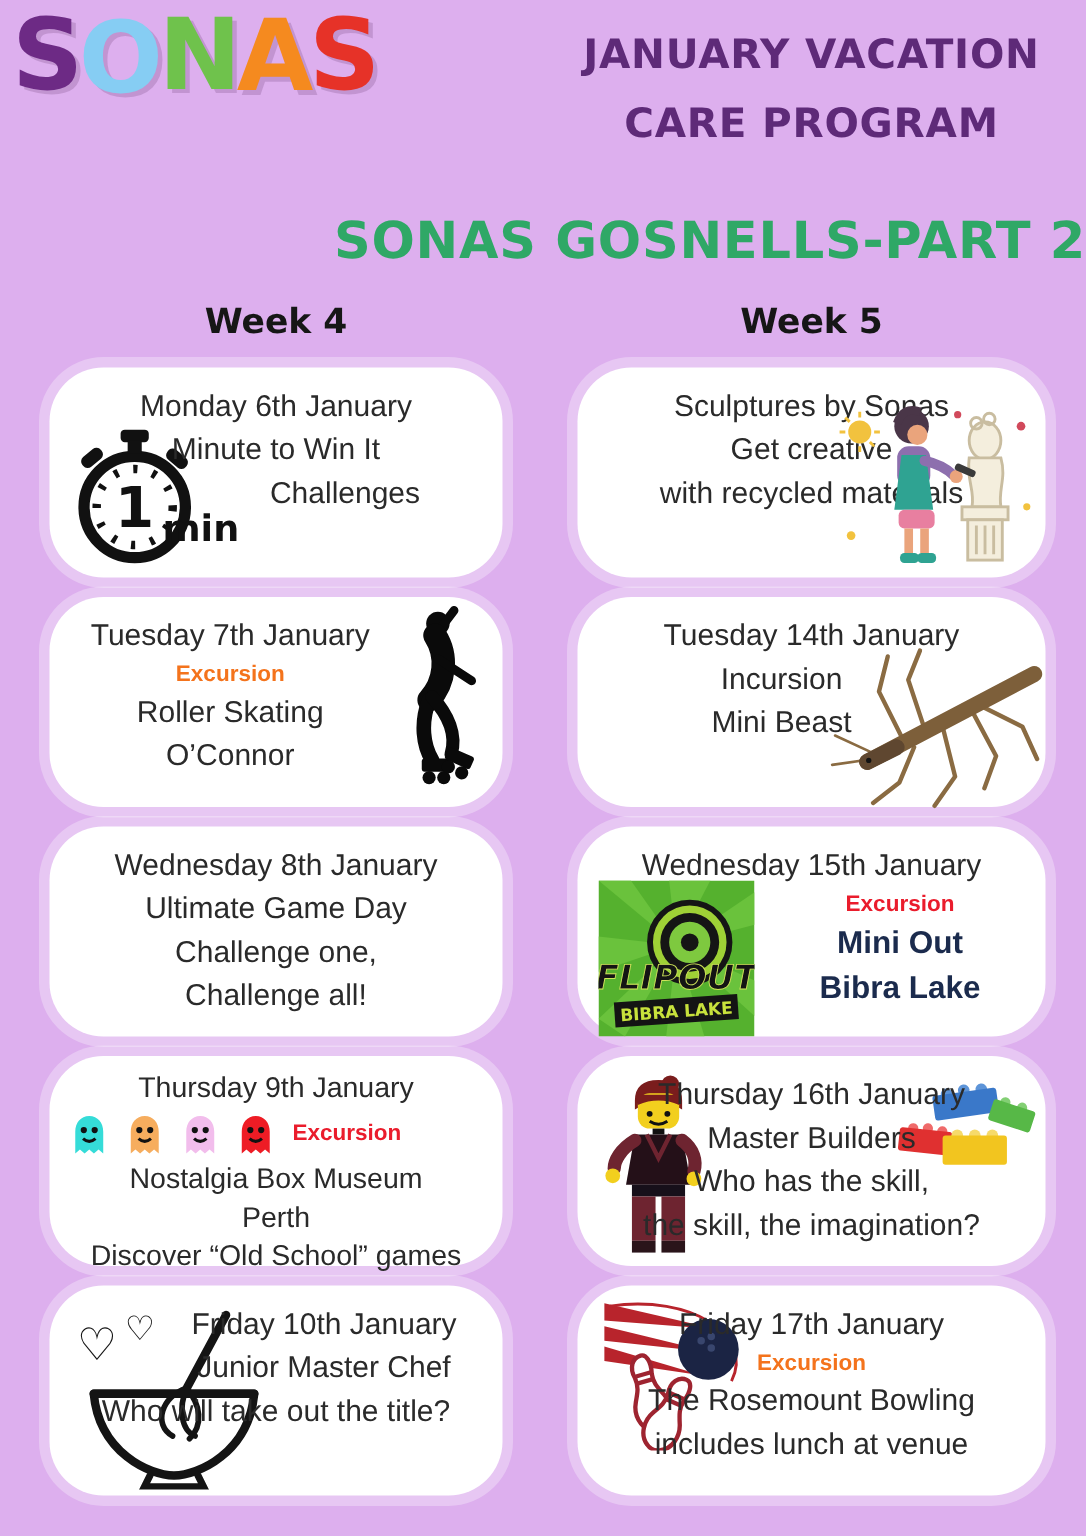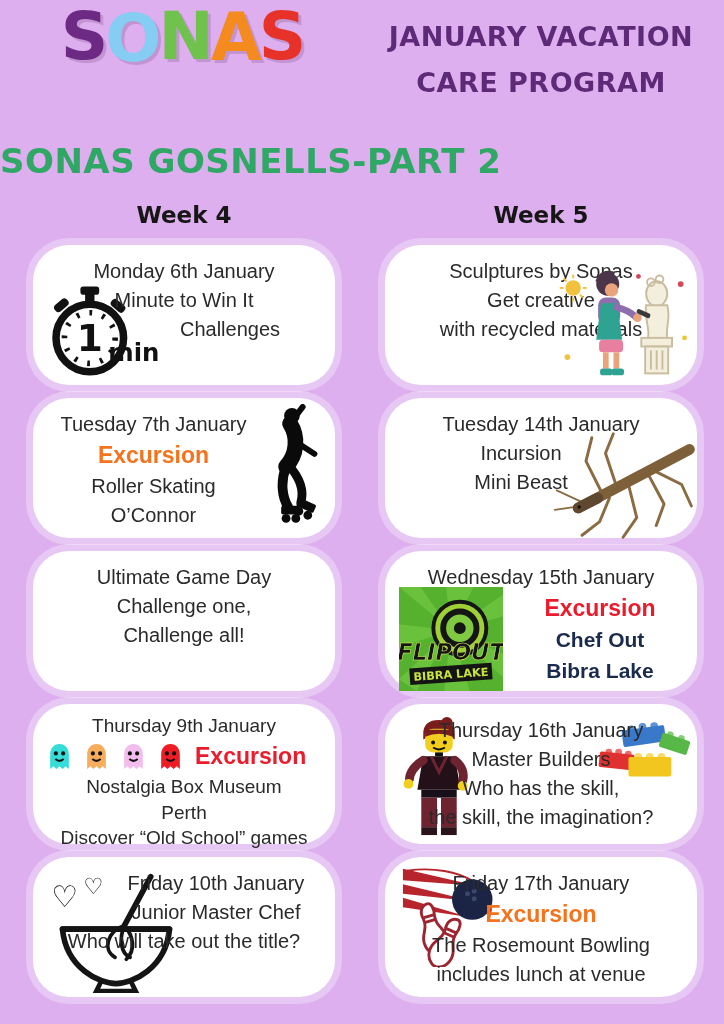--- a/index.html
+++ b/index.html
@@ -9,60 +9,60 @@
     --logo0:#6d2a85; --logo1:#86cdf3; --logo2:#6fc24c; --logo3:#f58a1f; --logo4:#e63228;
     --ghost0:#35dcd8; --ghost1:#f6ad5e; --ghost2:#f2bdec; --ghost3:#ee1c25;
   }
   *{box-sizing:border-box}
   html,body{margin:0;padding:0}
   body{
     width:724px;height:1024px;position:relative;overflow:hidden;
     background:var(--bg);
     font-family:"Liberation Sans", sans-serif;color:var(--text);
   }
-  .logo-block{position:absolute;left:8px;top:2px;width:348px;text-align:center}
+  .logo-block{position:absolute;left:8px;top:2px;width:348px;text-align:left}
   .logo-word{
     font-family:"DejaVu Sans", sans-serif;font-weight:bold;font-size:66px;
     letter-spacing:-3px;line-height:1.05;
   }
   .ll{display:inline-block;text-shadow:3px 3px 0 rgba(70,25,80,0.18)}
   .ll:nth-child(2){transform:translateY(2px)}
   .ll:nth-child(4){transform:translateY(1px)}
   .logo-sub{
     font-family:"DejaVu Sans", sans-serif;font-weight:bold;font-size:34px;
     color:var(--schoolies);margin-top:-8px;letter-spacing:0;
   }
   .program-title{
     position:absolute;left:366px;top:14px;width:350px;text-align:center;
     font-family:"DejaVu Sans", sans-serif;font-weight:bold;font-size:27px;
     color:var(--purple);line-height:1.7;letter-spacing:0.5px;
   }
   .site-title{
-    position:absolute;left:0;top:141px;width:100%;text-align:left;
+    position:absolute;left:0;top:141px;width:100%;text-align:right;
     font-family:"DejaVu Sans", sans-serif;font-weight:bold;font-size:34px;
     color:var(--green);letter-spacing:0.5px;
   }
   .week-label{
     position:absolute;top:202px;text-align:center;
     font-family:"DejaVu Sans", sans-serif;font-weight:bold;font-size:23px;color:var(--week);
   }
   .week-label.w4{left:33px;width:302px}
   .week-label.w5{left:385px;width:312px}
   .col{position:absolute;top:245px;display:flex;flex-direction:column;gap:13px}
   .col1{left:33px;width:302px}
   .col2{left:385px;width:312px}
   .card{
     position:relative;height:140px;flex:none;background:var(--card);
     border-radius:36px;box-shadow:0 0 0 7px rgba(255,255,255,0.30);
     text-align:center;font-size:20px;line-height:1.45;padding-top:12px;
     color:var(--text);
   }
   .card .date{display:block}
   .card .line{display:block}
-  .badge{font-weight:bold;font-size:23px;display:block}
+  .badge{font-weight:bold;font-size:15px;display:block}
   .badge.orange{color:var(--orange)}
   .badge.red{color:var(--red)}
   .badge.inline{display:inline;vertical-align:middle}
   .navyline{color:var(--navy);font-weight:bold;font-size:21px}
   .shift-r{padding-left:92px}
   .shift-r2{padding-left:64px}
   .pr{padding-right:61px}
   .pr-sm{padding-right:40px}
   .tight{font-size:19px;line-height:1.34;padding-top:9px}
   .icon-abs{position:absolute}
@@ -137,20 +137,21 @@
     </svg>
     <div class="pr">
       <span class="date">Tuesday 7th January</span>
       <span class="badge orange">Excursion</span>
       <span class="line">Roller Skating</span>
       <span class="line">O’Connor</span>
     </div>
   </div>
 
   <div class="card">
+    <span class="date">Wednesday 8th January</span>
     <span class="line">Ultimate Game Day</span>
     <span class="line">Challenge one,</span>
     <span class="line">Challenge all!</span>
   </div>
 
   <div class="card tight">
     <span class="date">Thursday 9th January</span>
     <div class="ghost-row">
       <svg class="ghost" viewBox="0 0 24 28">
         <path d="M12,2 C6.5,2 3,6.5 3,12 L3,26 L6,23.5 L9,26 L12,23.5 L15,26 L18,23.5 L21,26 L21,12 C21,6.5 17.5,2 12,2 Z" style="fill:var(--ghost0)"></path>
@@ -288,21 +289,21 @@
       <circle cx="62" cy="42" r="6" fill="#151515"></circle>
       <text x="53" y="74" text-anchor="middle" font-size="23" font-weight="bold" font-style="italic" fill="#141414" stroke="#cfe45a" stroke-width="0.6" font-family="DejaVu Sans, sans-serif">FLIPOUT</text>
       <g transform="rotate(-4 53 90)">
         <rect x="11" y="80" width="84" height="17" fill="#141414"></rect>
         <text x="53" y="93" text-anchor="middle" font-size="11.5" font-weight="bold" fill="#c8e23c" font-family="DejaVu Sans, sans-serif">BIBRA LAKE</text>
       </g>
     </svg>
     <span class="date">Wednesday 15th January</span>
     <div class="right-block">
       <span class="badge red">Excursion</span>
-      <span class="line navyline">Chef Out</span>
+      <span class="line navyline">Mini Out</span>
       <span class="line navyline">Bibra Lake</span>
     </div>
   </div>
 
   <div class="card">
     <svg class="icon-abs lego-icon" viewBox="0 0 84 124">
       <circle cx="50" cy="7" r="6" fill="#7a1d1d"></circle>
       <path d="M26,18 Q26,4 42,4 Q58,4 58,18 L58,24 Q42,14 26,24 Z" fill="#7a1d1d"></path>
       <rect x="28" y="13" width="28" height="24" rx="8" fill="#f2cf1e"></rect>
       <path d="M28,14 h28 v7 q-14,-6 -28,0 z" fill="#7a1d1d"></path>

